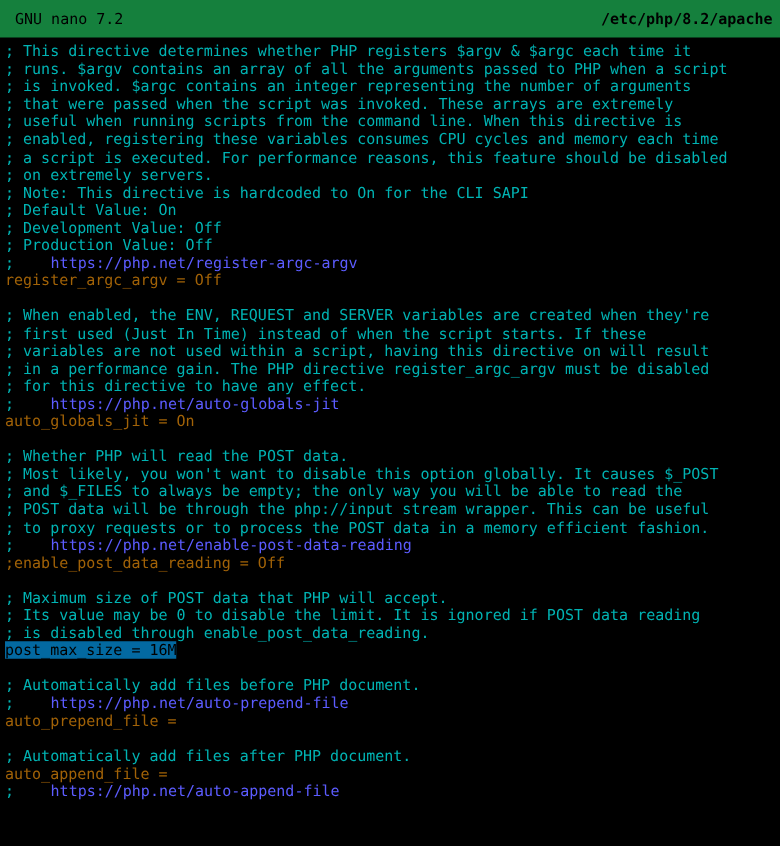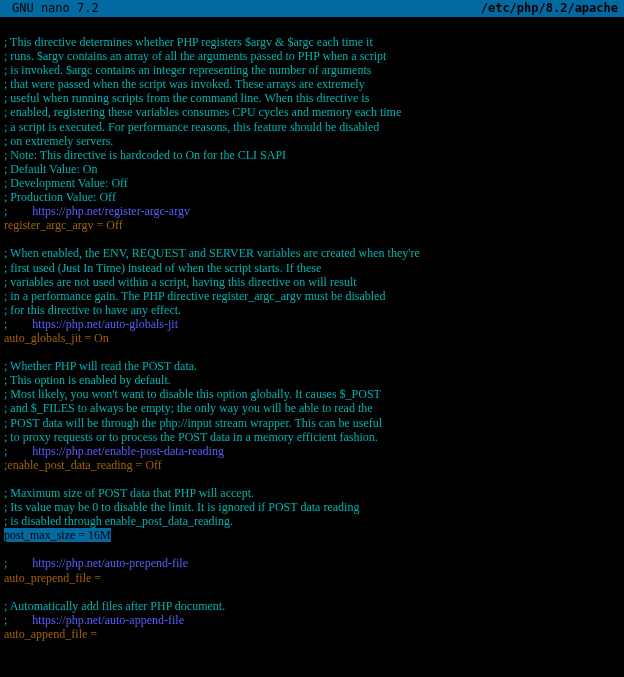--- a/index.html
+++ b/index.html
@@ -16,45 +16,44 @@
     line-height: 14.1px;
   }
   .terminal {
     width: 624px;
     height: 677px;
     background: #000000;
     display: flex;
     flex-direction: column;
   }
   .titlebar {
-    background: #0369a1;
+    background: #15803d;
     color: #000000;
-    height: 17px;
+    height: 30px;
     line-height: 17px;
     display: flex;
     align-items: center;
     justify-content: space-between;
     padding: 0 6px;
     font-family: "DejaVu Sans Mono", monospace;
     font-size: 12px;
     white-space: pre;
     flex: 0 0 auto;
   }
   .titlebar .version {
     padding-left: 6px;
   }
   .titlebar .filepath {
     padding-right: 0px;
     font-weight: bold;
   }
   .editor {
     flex: 1 1 auto;
-    padding: 18px 4px 0 4px;
+    padding: 4px 4px 0 4px;
     overflow: hidden;
-    font-family: Liberation Serif, serif;
   }
   .line {
     white-space: pre;
     height: 14.1px;
     color: #aaaaaa;
   }
   .c-cyan { color: #00b3b3; }
   .c-url { color: #5c5cff; margin-left: 22px; }
   .c-plain { color: #a16207; }
   .highlight {
@@ -91,34 +90,34 @@
       <div class="line">&nbsp;</div>
       <div class="line"><span class="c-cyan">; When enabled, the ENV, REQUEST and SERVER variables are created when they're</span></div>
       <div class="line"><span class="c-cyan">; first used (Just In Time) instead of when the script starts. If these</span></div>
       <div class="line"><span class="c-cyan">; variables are not used within a script, having this directive on will result</span></div>
       <div class="line"><span class="c-cyan">; in a performance gain. The PHP directive register_argc_argv must be disabled</span></div>
       <div class="line"><span class="c-cyan">; for this directive to have any effect.</span></div>
       <div class="line"><span class="c-cyan">; </span><span class="c-url">https://php.net/auto-globals-jit</span></div>
       <div class="line"><span class="c-plain">auto_globals_jit = On</span></div>
       <div class="line">&nbsp;</div>
       <div class="line"><span class="c-cyan">; Whether PHP will read the POST data.</span></div>
-      <div class="line"><span class="c-cyan">; This option is enabled by default.</span></div>
       <div class="line"><span class="c-cyan">; Most likely, you won't want to disable this option globally. It causes $_POST</span></div>
       <div class="line"><span class="c-cyan">; and $_FILES to always be empty; the only way you will be able to read the</span></div>
       <div class="line"><span class="c-cyan">; POST data will be through the php://input stream wrapper. This can be useful</span></div>
       <div class="line"><span class="c-cyan">; to proxy requests or to process the POST data in a memory efficient fashion.</span></div>
       <div class="line"><span class="c-cyan">; </span><span class="c-url">https://php.net/enable-post-data-reading</span></div>
       <div class="line"><span class="c-plain">;enable_post_data_reading = Off</span></div>
       <div class="line">&nbsp;</div>
       <div class="line"><span class="c-cyan">; Maximum size of POST data that PHP will accept.</span></div>
       <div class="line"><span class="c-cyan">; Its value may be 0 to disable the limit. It is ignored if POST data reading</span></div>
       <div class="line"><span class="c-cyan">; is disabled through enable_post_data_reading.</span></div>
       <div class="line"><span class="highlight">post_max_size = 16M</span></div>
       <div class="line">&nbsp;</div>
+      <div class="line"><span class="c-cyan">; Automatically add files before PHP document.</span></div>
       <div class="line"><span class="c-cyan">; </span><span class="c-url">https://php.net/auto-prepend-file</span></div>
       <div class="line"><span class="c-plain">auto_prepend_file =</span></div>
       <div class="line">&nbsp;</div>
       <div class="line"><span class="c-cyan">; Automatically add files after PHP document.</span></div>
+      <div class="line"><span class="c-plain">auto_append_file =</span></div>
       <div class="line"><span class="c-cyan">; </span><span class="c-url">https://php.net/auto-append-file</span></div>
-      <div class="line"><span class="c-plain">auto_append_file =</span></div>
     </div>
 
 </div>
 
 </body></html>

